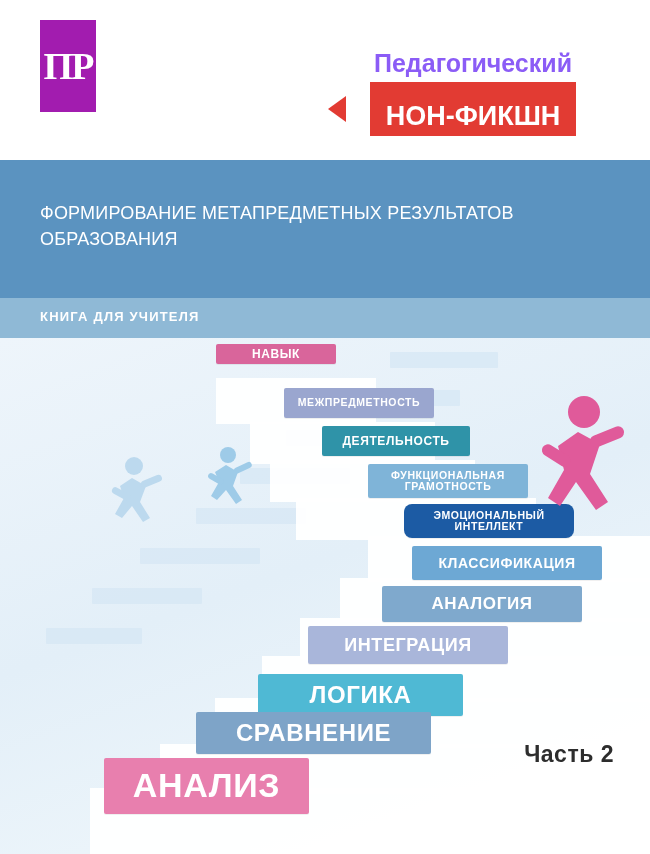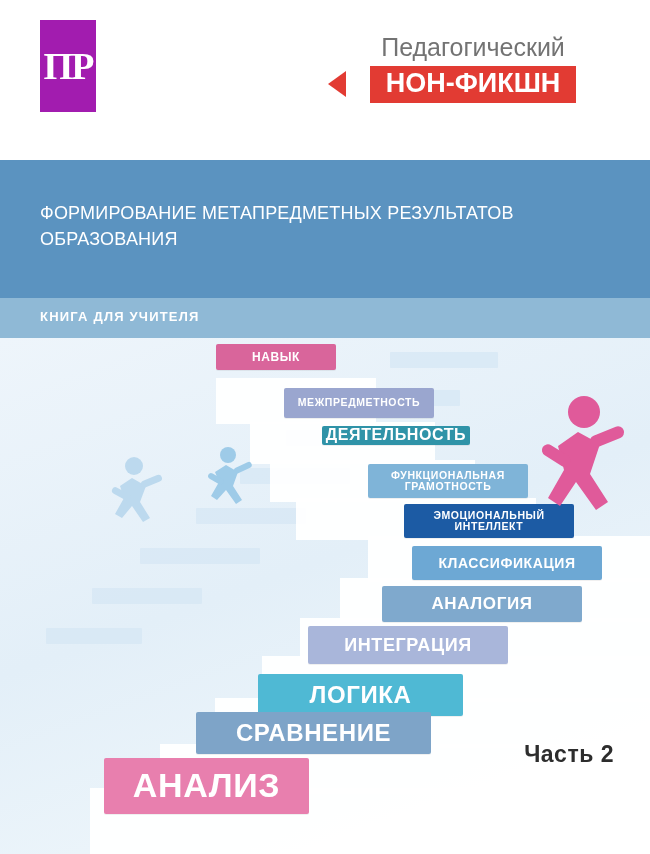--- a/index.html
+++ b/index.html
@@ -46,38 +46,39 @@
   }
 
   
   .series-badge {
     position: absolute;
     right: 32px; top: 34px;
     width: 290px;
     text-align: center;
   }
   .series-line1 {
-    color: #737373;
+    color: #8b5cf6;
     font-size: 25px;
-    font-weight: normal;
+    font-weight: bold;
     letter-spacing: 0px;
     line-height: 1.1;
+    margin-top: 16px;
   }
   .series-line2-wrap {
     position: relative;
     margin-top: 4px;
     display: inline-block;
   }
   .series-line2 {
     display: inline-block;
     background: #e23b33;
     color: #ffffff;
     font-size: 27px;
     font-weight: bold;
-    padding: 3px 16px 5px 16px;
+    padding: 20px 16px 5px 16px;
     line-height: 1.1;
   }
   .series-arrow {
     position: absolute;
     left: -42px;
     top: 50%;
     transform: translateY(-50%);
     width: 0; height: 0;
     border-top: 13px solid transparent;
     border-bottom: 13px solid transparent;
@@ -213,37 +214,37 @@
     <div class="riser" style="left:215px; top:360px; width:435px; height:50px;"></div>
     <div class="riser" style="left:262px; top:318px; width:388px; height:46px;"></div>
     <div class="riser" style="left:300px; top:280px; width:350px; height:42px;"></div>
     <div class="riser" style="left:340px; top:240px; width:310px; height:44px;"></div>
     <div class="riser" style="left:368px; top:198px; width:282px; height:46px;"></div>
     <div class="riser" style="left:296px; top:160px; width:240px; height:42px;"></div>
     <div class="riser" style="left:270px; top:122px; width:205px; height:42px;"></div>
     <div class="riser" style="left:250px; top:84px;  width:185px; height:42px;"></div>
     <div class="riser" style="left:216px; top:40px;  width:160px; height:46px;"></div>
 
-    <div class="step" style="left:216px; top:6px; width:120px; height:26px; background:#d9659b; font-size:12px;">
+    <div class="step" style="left:216px; top:6px; width:120px; height:20px; background:#d9659b; font-size:12px;">
       <span class="lbl">НАВЫК</span>
     </div>
 
     <div class="step" style="left:284px; top:50px; width:150px; height:30px; background:#9aa6cf; font-size:10.5px;">
       <span class="lbl">МЕЖПРЕДМЕТНОСТЬ</span>
     </div>
 
-    <div class="step" style="left:322px; top:88px; width:148px; height:19px; background:#2f93a8; font-size:16px;">
+    <div class="step" style="left:322px; top:88px; width:148px; height:30px; background:#2f93a8; font-size:12px;">
       <span class="lbl">ДЕЯТЕЛЬНОСТЬ</span>
     </div>
 
     <div class="step" style="left:368px; top:126px; width:160px; height:34px; background:#7fb4d8; font-size:10.5px; padding:0 5px; box-sizing:border-box;">
       <span class="lbl">ФУНКЦИОНАЛЬНАЯ ГРАМОТНОСТЬ</span>
     </div>
 
-    <div class="step" style="left:404px; top:166px; width:170px; height:34px; background:#1c5ba4; font-size:10.5px; padding:0 6px; box-sizing:border-box;">
+    <div class="step" style="left:404px; top:166px; width:170px; height:34px; background:#1c5ba4; font-size:10.5px; padding:0 6px; box-sizing:border-box;border-radius:8px;">
       <span class="lbl">ЭМОЦИОНАЛЬНЫЙ ИНТЕЛЛЕКТ</span>
     </div>
 
     <div class="step" style="left:412px; top:208px; width:190px; height:34px; background:#6da8d4; font-size:14px;">
       <span class="lbl">КЛАССИФИКАЦИЯ</span>
     </div>
 
     <div class="step" style="left:382px; top:248px; width:200px; height:36px; background:#7fa9cd; font-size:17px;">
       <span class="lbl">АНАЛОГИЯ</span>
     </div>

